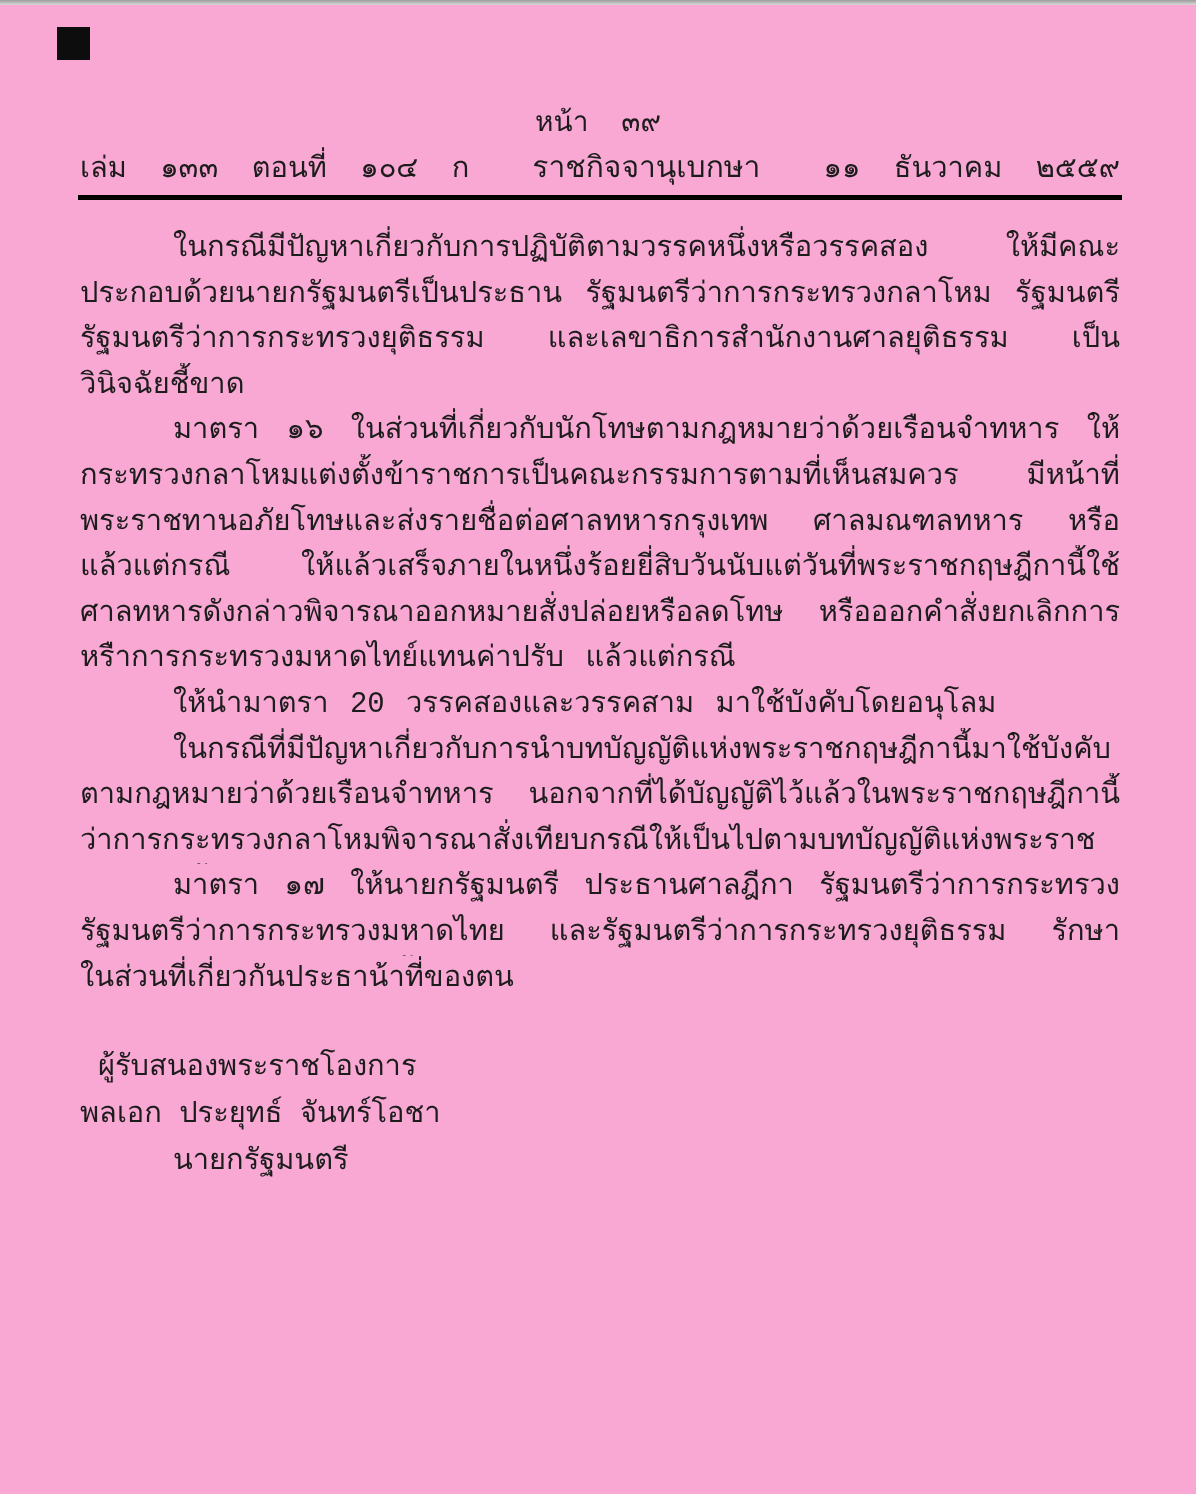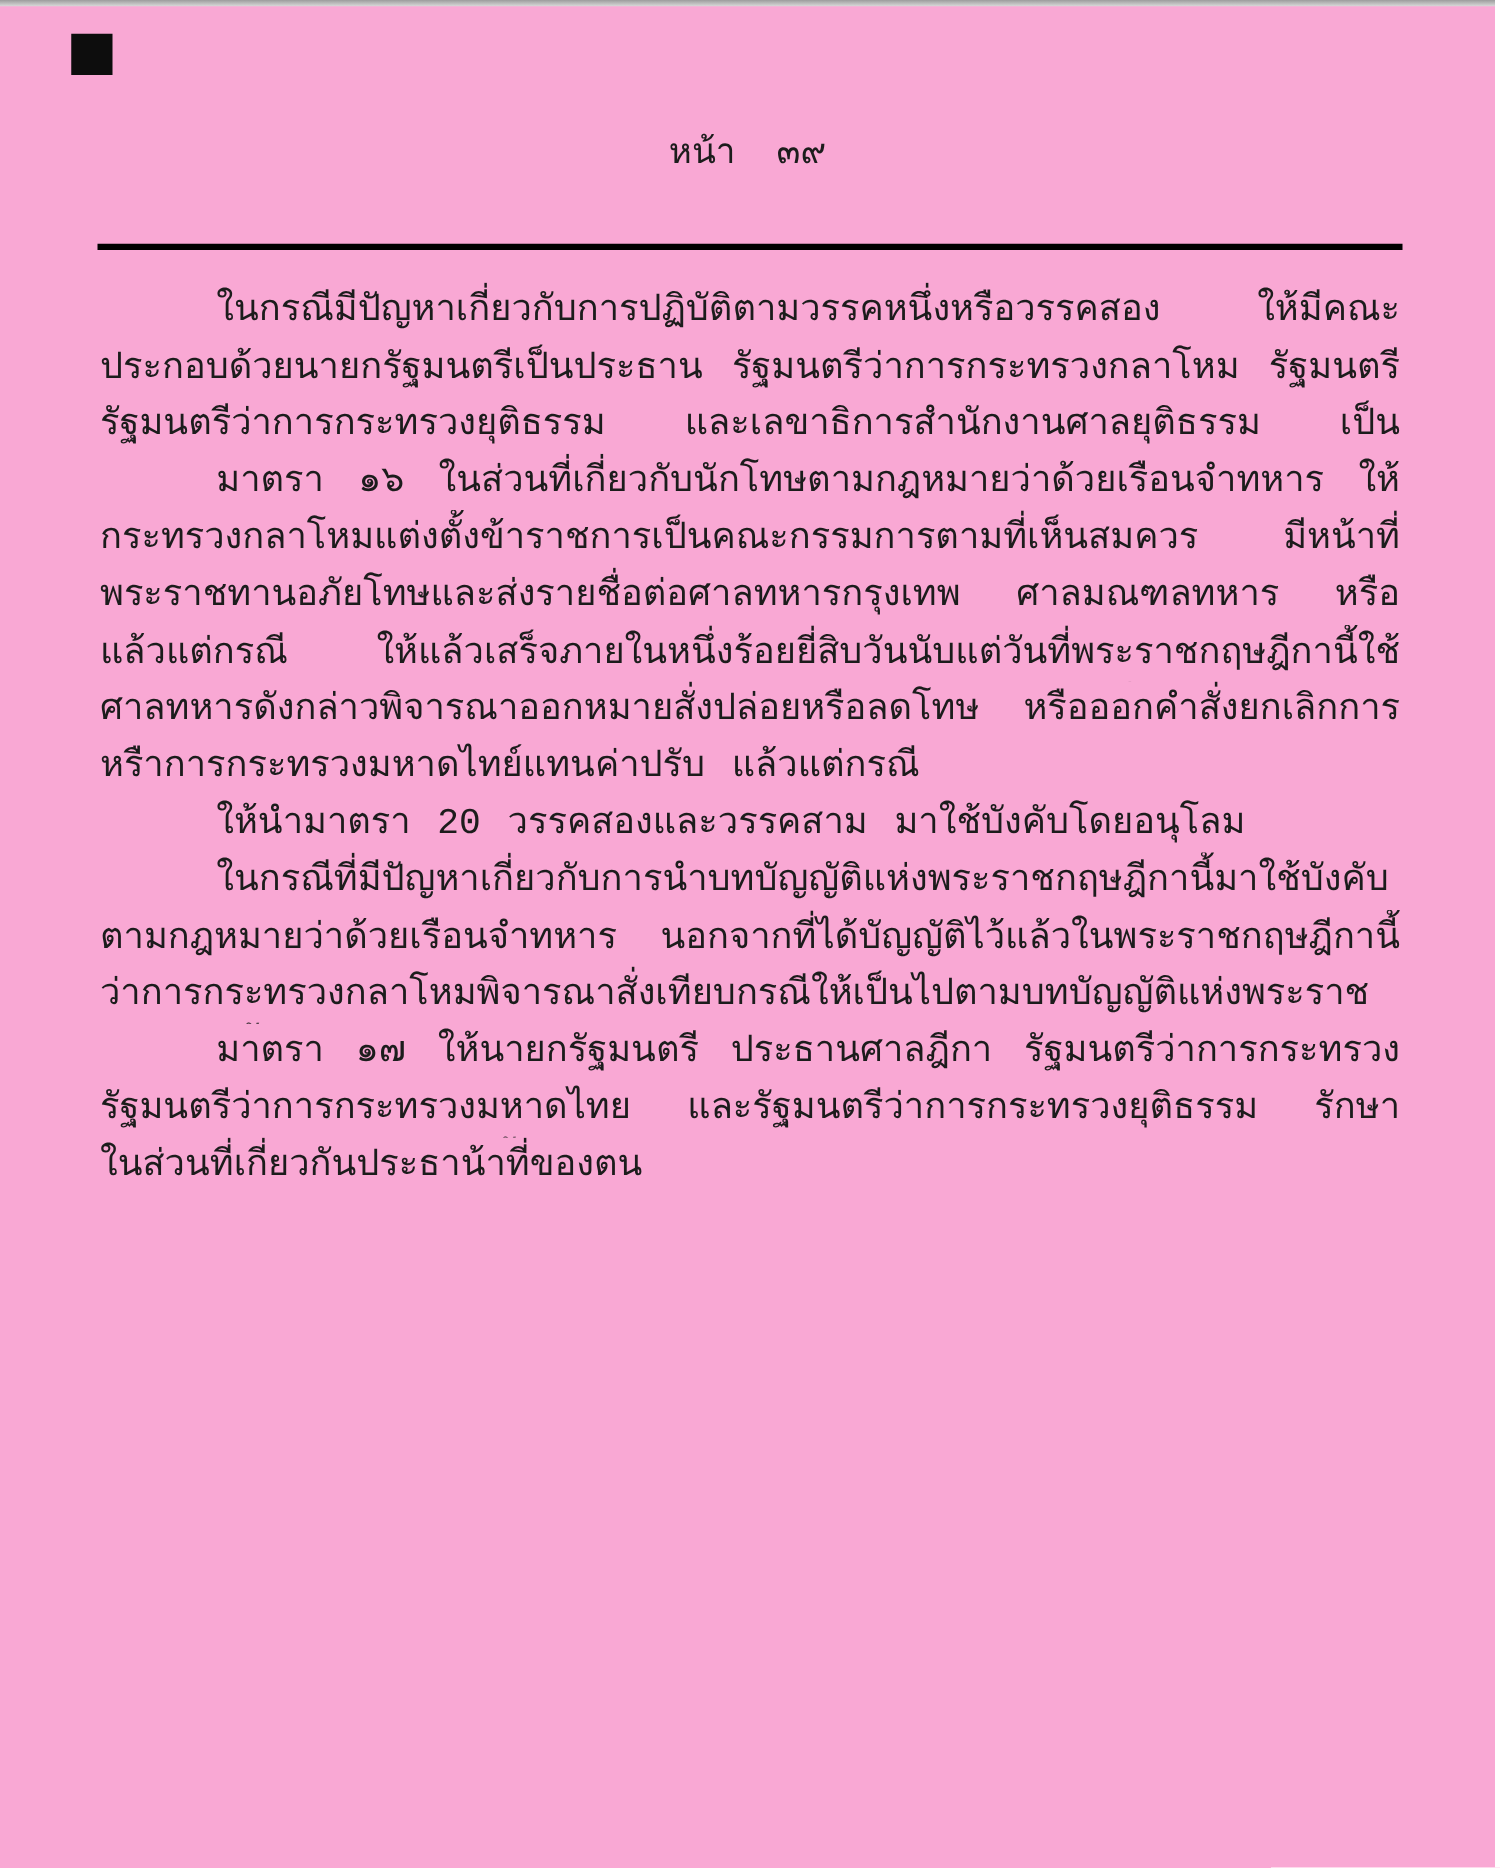--- a/index.html
+++ b/index.html
@@ -107,36 +107,47 @@
 
   <div class="top-scan-bar"></div>
 
   <div class="artifact-square"></div>
 
   <div class="hdr-page">
     <span>หน้า</span>
     <span>๓๙</span>
   </div>
 
+  <div class="hdr-row">
+    <span class="hdr-left">เล่ม ๑๓๓ ตอนที่ ๑๐๔ ก</span>
+    <span class="hdr-center">ราชกิจจานุเบกษา</span>
+    <span class="hdr-right">๑๑ ธันวาคม ๒๕๕๙</span>
+  </div>
 
   <div class="header-rule"></div>
 
   <div class="doc-body">
       <div class="line indent fill">ในกรณีมีปัญหาเกี่ยวกับการปฏิบัติตามวรรคหนึ่งหรือวรรคสอง ให้มีคณะกรรมการคณะหนึ่ง</div>
       <div class="line fill">ประกอบด้วยนายกรัฐมนตรีเป็นประธาน รัฐมนตรีว่าการกระทรวงกลาโหม รัฐมนตรีว่าการกระทรวงมหาดไทย</div>
       <div class="line fill">รัฐมนตรีว่าการกระทรวงยุติธรรม และเลขาธิการสำนักงานศาลยุติธรรม เป็นกรรมการ เพื่อพิจารณา</div>
+      <div class="line">วินิจฉัยชี้ขาด</div>
       <div class="line indent fill">มาตรา ๑๖ ในส่วนที่เกี่ยวกับนักโทษตามกฎหมายว่าด้วยเรือนจำทหาร ให้รัฐมนตรีว่าการ</div>
       <div class="line fill">กระทรวงกลาโหมแต่งตั้งข้าราชการเป็นคณะกรรมการตามที่เห็นสมควร มีหน้าที่ตรวจสอบผู้ซึ่งจะได้รับ</div>
       <div class="line fill">พระราชทานอภัยโทษและส่งรายชื่อต่อศาลทหารกรุงเทพ ศาลมณฑลทหาร หรือศาลจังหวัดทหาร</div>
       <div class="line fill">แล้วแต่กรณี ให้แล้วเสร็จภายในหนึ่งร้อยยี่สิบวันนับแต่วันที่พระราชกฤษฎีกานี้ใช้บังคับ เพื่อความสะดวกแก่</div>
       <div class="line fill">ศาลทหารดังกล่าวพิจารณาออกหมายสั่งปล่อยหรือลดโทษ หรือออกคำสั่งยกเลิกการทำงานบริการสังคม</div>
       <div class="line">หรืาการกระทรวงมหาดไทย์แทนค่าปรับ แล้วแต่กรณี</div>
       <div class="line indent">ให้นำมาตรา 20 วรรคสองและวรรคสาม มาใช้บังคับโดยอนุโลม</div>
       <div class="line indent fill">ในกรณีที่มีปัญหาเกี่ยวกับการนำบทบัญญัติแห่งพระราชกฤษฎีกานี้มาใช้บังคับแก่นักโทษ</div>
       <div class="line fill">ตามกฎหมายว่าด้วยเรือนจำทหาร นอกจากที่ได้บัญญัติไว้แล้วในพระราชกฤษฎีกานี้ ให้รัฐมนตรี</div>
       <div class="line">ว่าการกระทรวงกลาโหมพิจารณาสั่งเทียบกรณีให้เป็นไปตามบทบัญญัติแห่งพระราชกฤษฎีกานี้</div>
       <div class="line indent fill">มาตรา ๑๗ ให้นายกรัฐมนตรี ประธานศาลฎีกา รัฐมนตรีว่าการกระทรวงกลาโหม</div>
       <div class="line fill">รัฐมนตรีว่าการกระทรวงมหาดไทย และรัฐมนตรีว่าการกระทรวงยุติธรรม รักษาการตามพระราชกฤษฎีกานี้</div>
       <div class="line">ในส่วนที่เกี่ยวกันประธาน้าที่ของตน</div>
     </div>
 
+  <div class="sig-block">
+    <div class="sig-line-1">ผู้รับสนองพระราชโองการ</div>
+    <div class="sig-line-2">พลเอก ประยุทธ์ จันทร์โอชา</div>
+    <div class="sig-line-3">นายกรัฐมนตรี</div>
+  </div>
 
 </div>
 
 </body></html>

